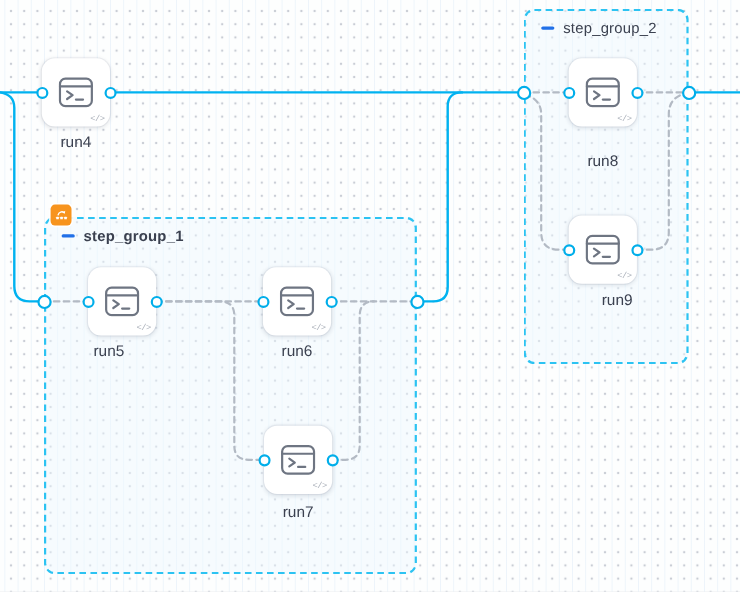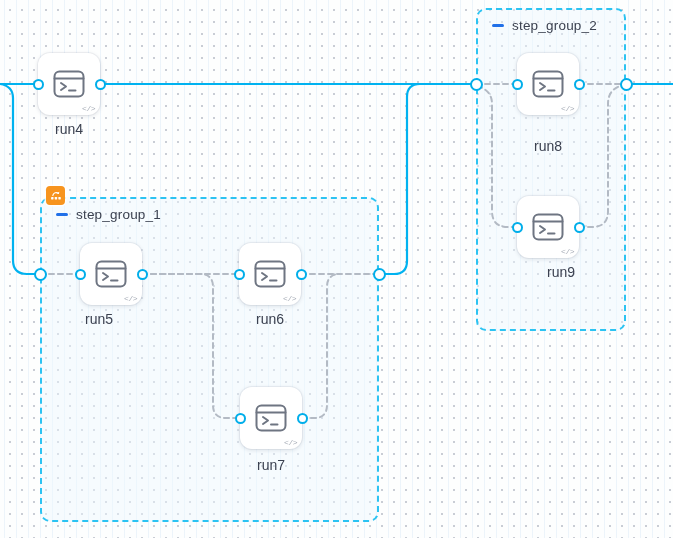--- a/index.html
+++ b/index.html
@@ -11,21 +11,21 @@
       linear-gradient(to right, rgba(140,185,230,0.14) 1px, transparent 1px),
       radial-gradient(circle, #c9cdd5 1px, transparent 1.4px);
     background-size:12px 12px,12px 12px;
     background-position:4px 0,4px 4px;
     font-family:"Liberation Sans", sans-serif;
   }
   .group{
     position:absolute;border:2px dashed #2cc3f2;border-radius:10px;
     background:rgba(238,249,255,0.45);
   }
-  .g1{left:40px;top:197px;width:339px;height:325px;}
+  .g1{left:40px;top:197px;width:339px;height:325px;font-weight:bold;}
   .g2{left:476px;top:8px;width:150px;height:323px;}
   .group-header{
     position:absolute;left:14px;top:8px;display:flex;align-items:center;gap:8px;
     color:#3b4150;font-size:13.5px;letter-spacing:.2px;white-space:nowrap;
   }
   .minus{width:12px;height:3.5px;border-radius:2px;background:#2170e8;flex:0 0 auto;cursor:pointer;}
   .corner-badge{
     position:absolute;left:46px;top:186px;width:19px;height:19px;border-radius:4px;
     background:#f7941e;display:flex;align-items:center;justify-content:center;z-index:6;
     box-shadow:0 0 0 1.5px rgba(255,255,255,.85);

